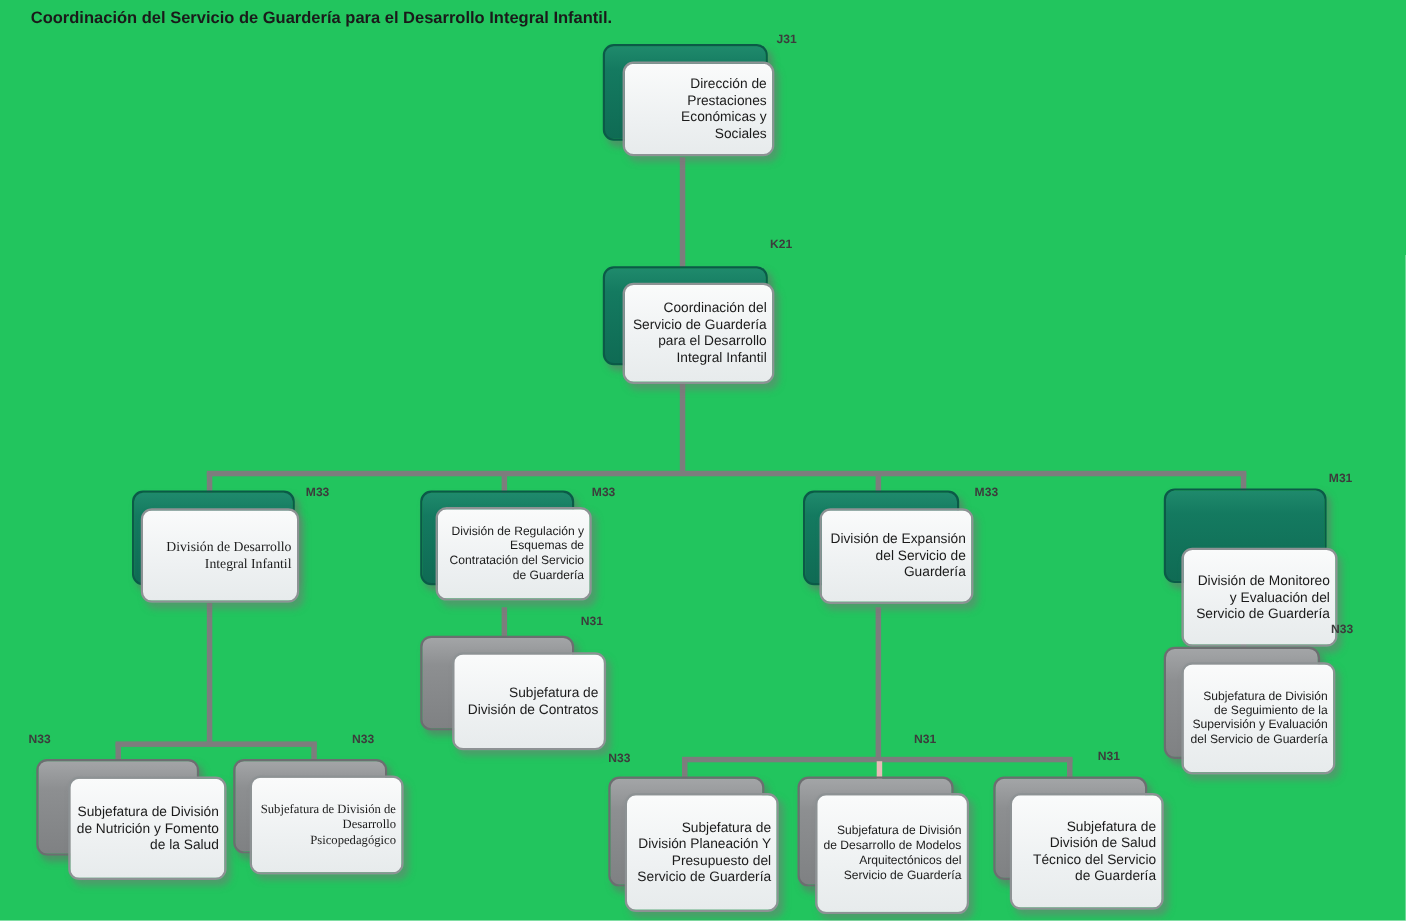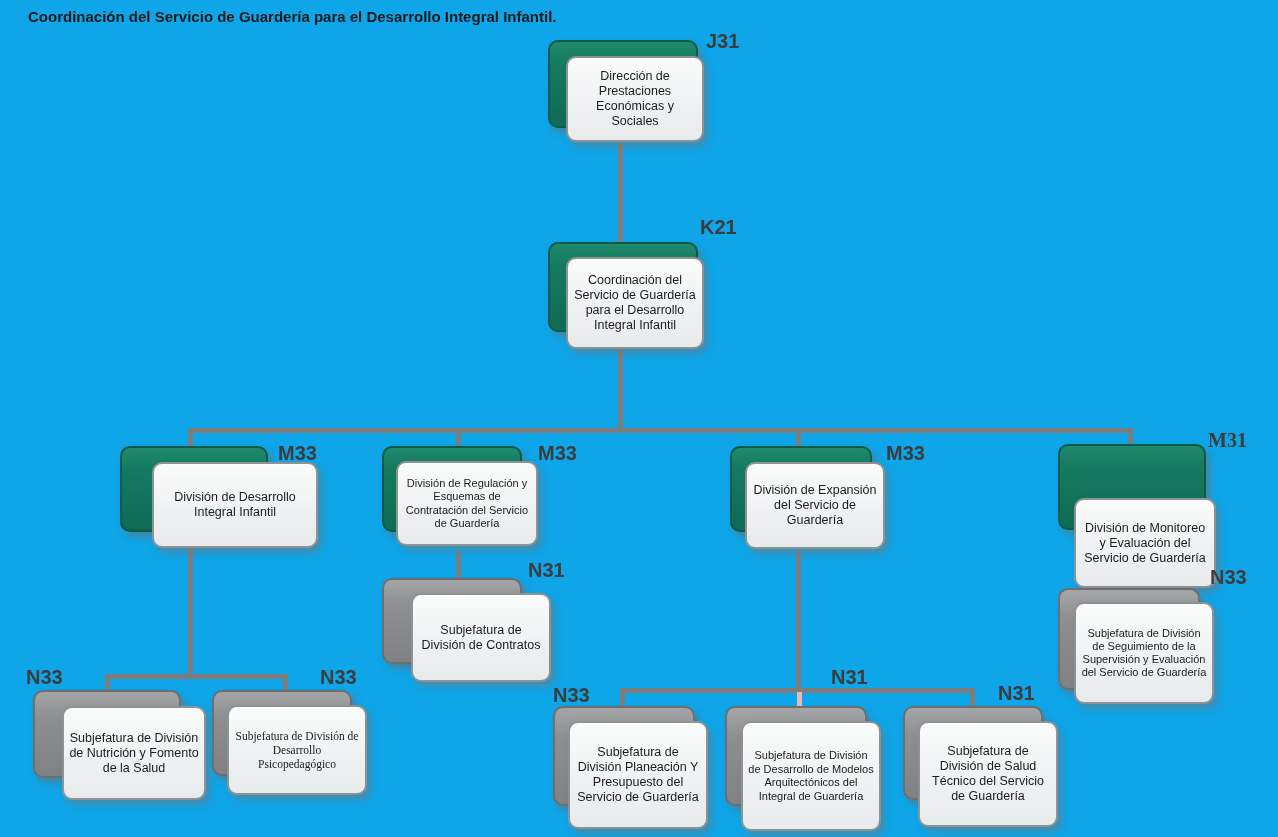--- a/index.html
+++ b/index.html
@@ -1,63 +1,63 @@
 <!DOCTYPE html>
 <html><head>
 <meta charset="utf-8">
 <style>
   html,body{margin:0;padding:0;background:#ffffff;}
   body{font-family:"Liberation Sans","DejaVu Sans",sans-serif;}
-  .stage{position:relative;width:1278px;height:837px;background:#0ea5e9;overflow:hidden;}
+  .stage{position:relative;width:1278px;height:837px;background:#22c55e;overflow:hidden;}
 
   .chart-title{position:absolute;left:28px;top:8px;font-size:15px;font-weight:bold;color:#1a1a1a;}
 
   
   .conn{position:absolute;background:#7d7d7d;}
   .conn.pink{background:#e7bcb8;}
 
   
   .node{position:absolute;}
   .back{position:absolute;left:0;top:0;width:100%;height:100%;border-radius:10px;
         border:2px solid #0b5a47;
         background:linear-gradient(180deg,#1f8a6c 0%,#147a60 25%,#0f6b54 100%);
         box-shadow:4px 5px 6px rgba(110,110,110,0.55);box-sizing:border-box;}
   .node.gray .back{border:2px solid #6c6e70;
         background:linear-gradient(180deg,#a3a5a7 0%,#8d8f91 30%,#7f8183 100%);}
   .front{position:absolute;border-radius:10px;border:2px solid #8d9294;
         background:linear-gradient(180deg,#fafbfb 0%,#eef1f2 60%,#e7ebec 100%);
         box-shadow:4px 5px 6px rgba(120,120,120,0.5);box-sizing:border-box;
-        display:flex;align-items:center;justify-content:center;text-align:center;
+        display:flex;align-items:center;justify-content:center;text-align:right;
         font-size:12.5px;line-height:15px;color:#1b1b1b;padding:3px 5px;}
-  .code{position:absolute;font-size:20px;font-weight:bold;color:#3c3c3c;white-space:nowrap;}
+  .code{position:absolute;font-size:11px;font-weight:bold;color:#3c3c3c;white-space:nowrap;}
 
   
   .n-j31 {left:548px;top:40px;width:150px;height:88px;}
   .n-j31 .front{left:18px;top:16px;width:138px;height:86px;}
   .n-j31 .code{left:158px;top:-10px;}
 
   .n-k21 {left:548px;top:242px;width:150px;height:90px;}
   .n-k21 .front{left:18px;top:15px;width:138px;height:92px;}
   .n-k21 .code{left:152px;top:-26px;}
 
   .n-div1{left:120px;top:446px;width:148px;height:86px;}
-  .n-div1 .front{left:32px;top:16px;width:166px;height:86px;}
+  .n-div1 .front{left:8px;top:16px;width:144px;height:86px;font-family:Liberation Serif, serif;}
   .n-div1 .code{left:158px;top:-4px;}
 
   .n-div2{left:382px;top:446px;width:140px;height:86px;}
   .n-div2 .front{left:14px;top:15px;width:142px;height:85px;font-size:11px;line-height:13.5px;}
   .n-div2 .code{left:156px;top:-4px;}
 
   .n-div3{left:730px;top:446px;width:142px;height:86px;}
   .n-div3 .front{left:15px;top:16px;width:140px;height:87px;}
   .n-div3 .code{left:156px;top:-4px;}
 
   .n-div4{left:1058px;top:444px;width:148px;height:86px;}
   .n-div4 .front{left:16px;top:16px;width:142px;height:90px;margin-top:38px;}
-  .n-div4 .code{left:150px;top:-15px;font-family:Liberation Serif, serif;}
+  .n-div4 .code{left:150px;top:-15px;}
 
   .n-sub1{left:33px;top:690px;width:148px;height:88px;}
   .n-sub1 .front{left:29px;top:16px;width:144px;height:94px;}
   .n-sub1 .code{left:-7px;top:-24px;}
 
   .n-sub2{left:212px;top:690px;width:140px;height:86px;}
   .n-sub2 .front{left:15px;top:15px;width:140px;height:90px;font-size:11.5px;line-height:14px;font-family:Liberation Serif, serif;}
   .n-sub2 .code{left:108px;top:-24px;}
 
   .n-sub3{left:382px;top:578px;width:140px;height:86px;}
@@ -182,21 +182,21 @@
     <div class="back"></div>
     <div class="front">
       <span>Subjefatura de División Planeación Y Presupuesto del Servicio de Guardería</span>
     </div>
     <div class="code">N33</div>
   </div>
 
   <div class="node gray n-sub5">
     <div class="back"></div>
     <div class="front">
-      <span>Subjefatura de División de Desarrollo de Modelos Arquitectónicos del Integral de Guardería</span>
+      <span>Subjefatura de División de Desarrollo de Modelos Arquitectónicos del Servicio de Guardería</span>
     </div>
     <div class="code">N31</div>
   </div>
 
   <div class="node gray n-sub6">
     <div class="back"></div>
     <div class="front">
       <span>Subjefatura de División de Salud Técnico del Servicio de Guardería</span>
     </div>
     <div class="code">N31</div>

